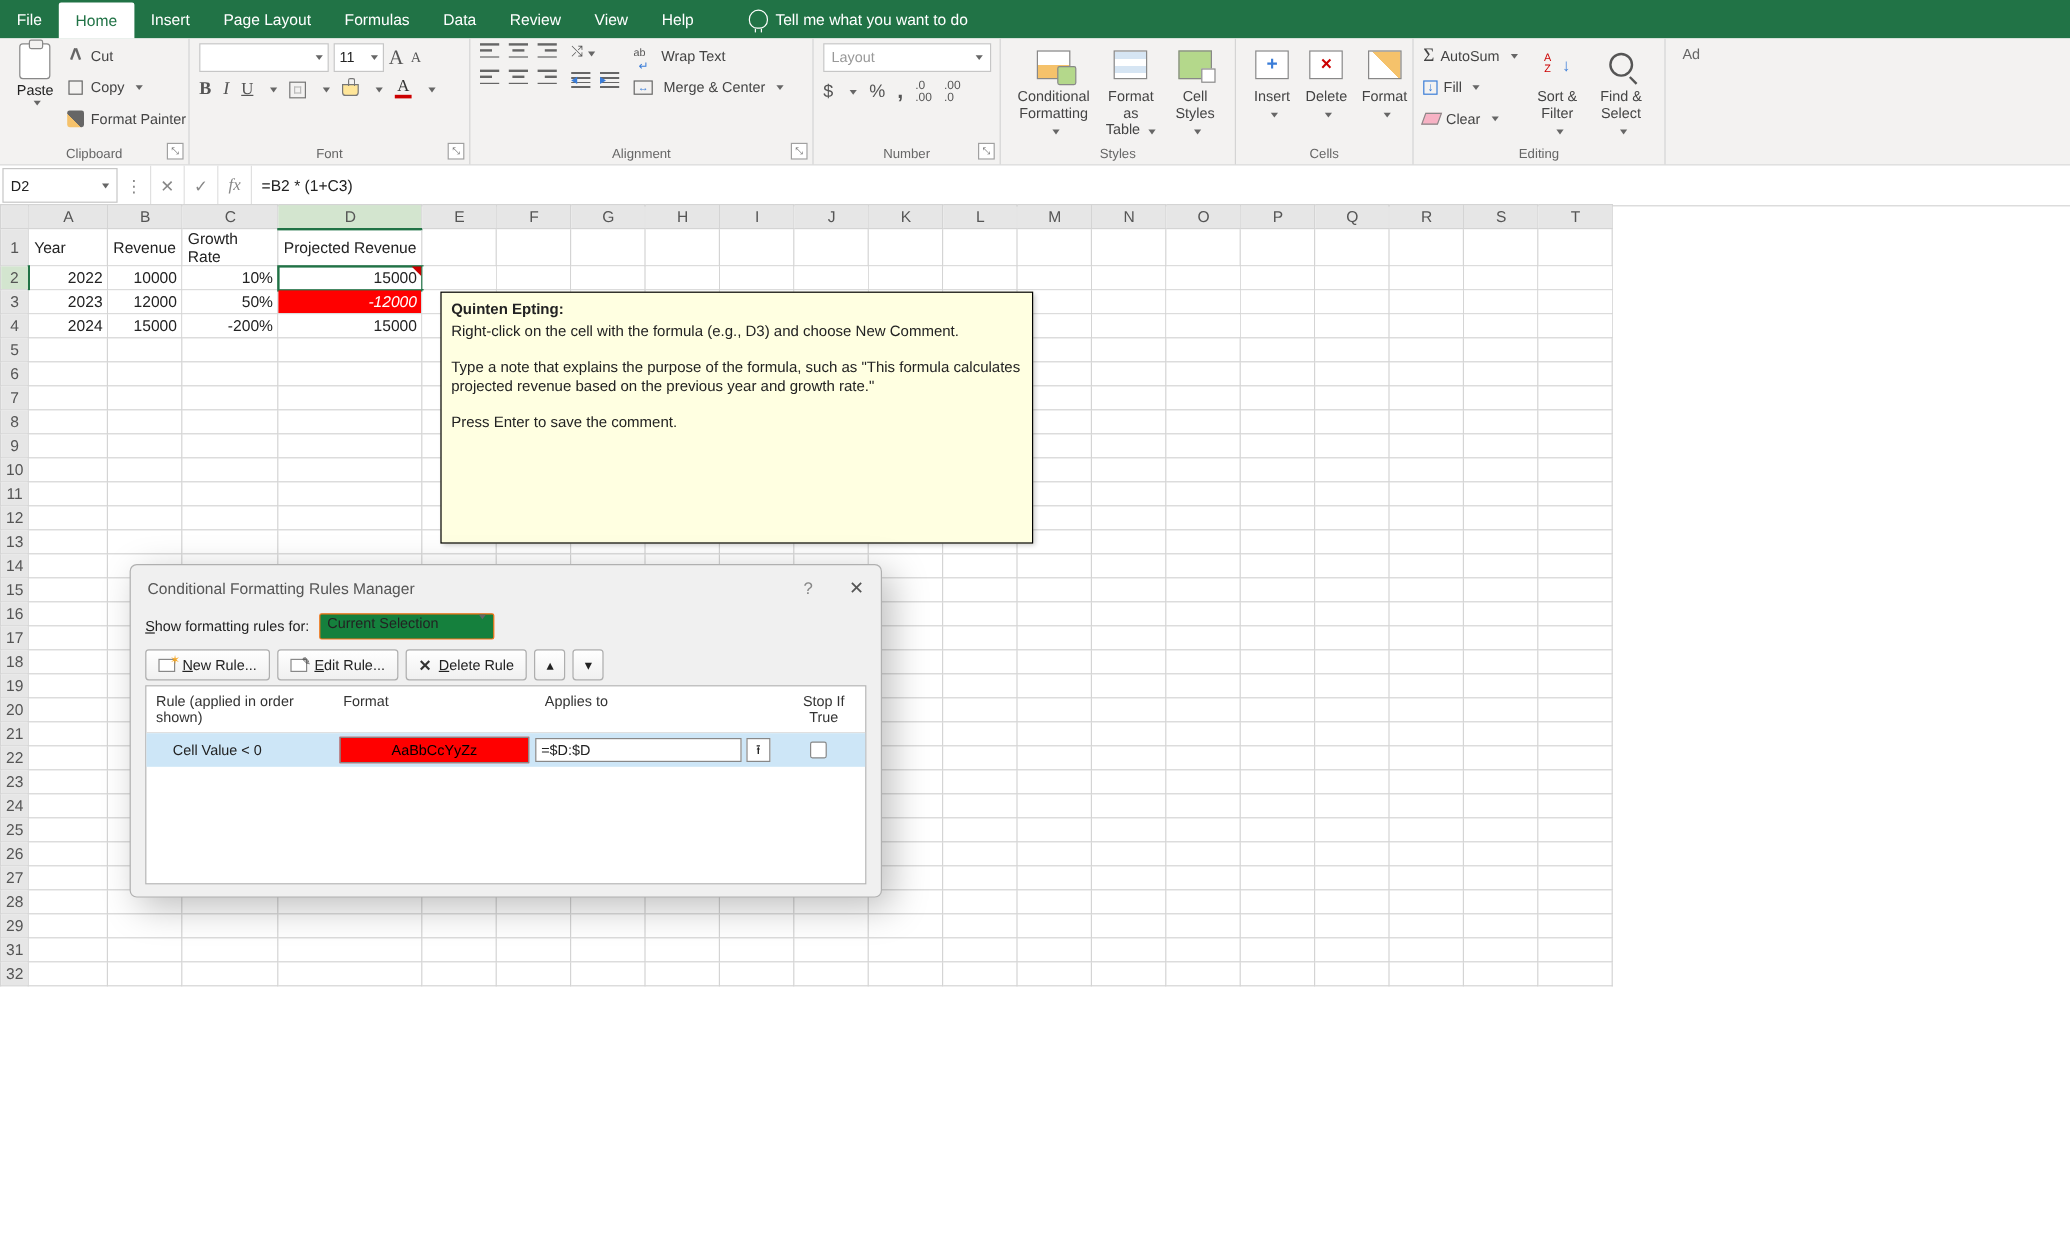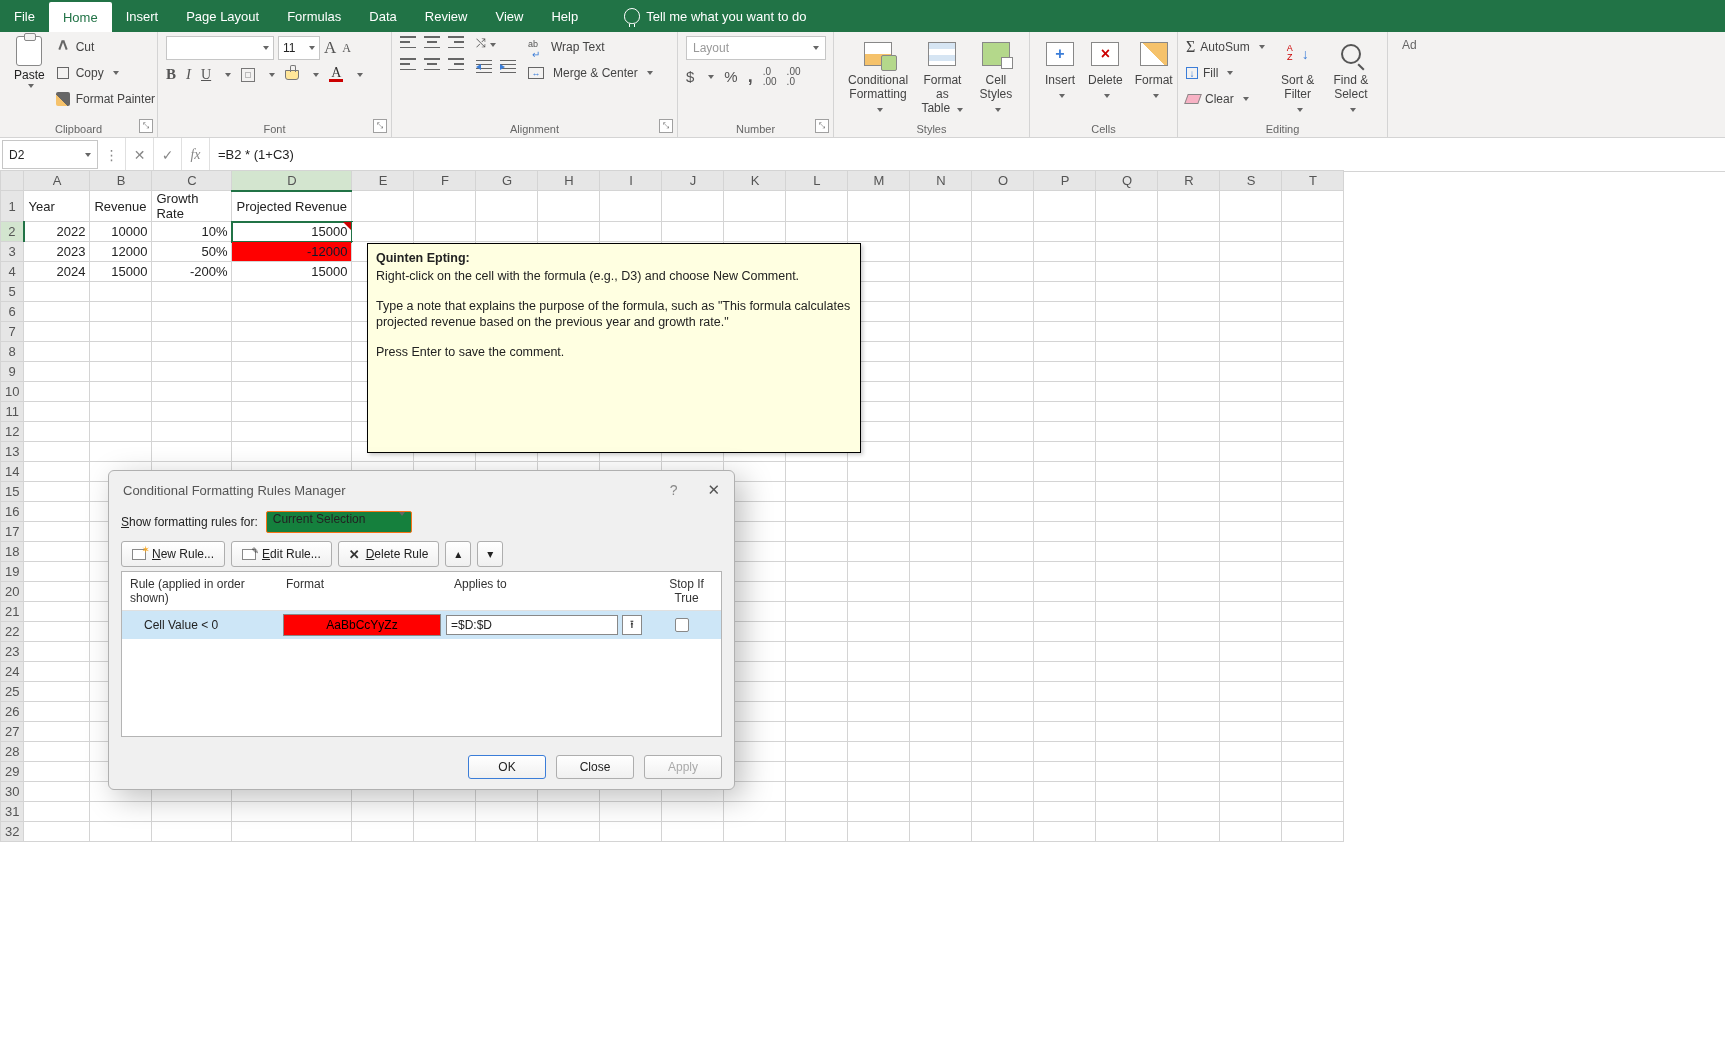--- a/index.html
+++ b/index.html
@@ -108,21 +108,21 @@
   
   .grid-area { position: absolute; top: 170px; left: 0; right: 0; bottom: 0; overflow: hidden; }
   table.grid { border-collapse: collapse; table-layout: fixed; }
   .grid th, .grid td { border: 1px solid #d4d4d4; height: 20px; font-size: 13px; padding: 0 4px; background: #fff; }
   .grid th { background: #e6e6e6; color: #555; font-weight: normal; text-align: center; position: relative; }
   .corner { width: 22px; background: #e6e6e6; }
   .rowh { width: 22px; text-align: center; background: #e6e6e6; color: #555; }
   .col-active { background: #d3e5cf !important; border-bottom: 2px solid #217346 !important; }
   .row-sel { background: #d3e5cf !important; border-right: 2px solid #217346 !important; }
   .cell-sel { outline: 2px solid #217346; outline-offset: -1px; }
-  .red-cell { background: #ff0000 !important; color: #0f172a; text-align: right; }
+  .red-cell { background: #ff0000 !important; color: #ffffff; text-align: right; font-style: italic; }
   .comment-mark:after { content: ''; position: absolute; top: 0; right: 0; width: 0; height: 0; border-top: 8px solid #c00; border-left: 8px solid transparent; }
   td.num { text-align: right; }
 
   
   .comment-box { position: absolute; left: 367px; top: 243px; width: 494px; height: 210px; background: #ffffe1; border: 1px solid #000; padding: 6px 8px; font-size: 12.5px; line-height: 16px; box-shadow: 2px 2px 4px rgba(0,0,0,0.2); }
   .comment-box .author { font-weight: bold; margin-bottom: 2px; }
   .comment-box p { margin-bottom: 14px; }
 
   
   .dialog { position: absolute; left: 108px; top: 470px; width: 627px; background: #f0f0f0; border: 1px solid #b0b0b0; border-radius: 6px; box-shadow: 8px 8px 30px rgba(0,0,0,0.25); }
@@ -1139,43 +1139,20 @@
           <td></td>
           <td></td>
           <td></td>
           <td></td>
           <td></td>
           <td></td>
           <td></td>
           <td></td>
         </tr>
         <tr>
-          <th class="rowh">30</th>
-          <td></td>
-          <td></td>
-          <td></td>
-          <td></td>
-          <td></td>
-          <td></td>
-          <td></td>
-          <td></td>
-          <td></td>
-          <td></td>
-          <td></td>
-          <td></td>
-          <td></td>
-          <td></td>
-          <td></td>
-          <td></td>
-          <td></td>
-          <td></td>
-          <td></td>
-          <td></td>
-        </tr>
-        <tr>
           <th class="rowh">31</th>
           <td></td>
           <td></td>
           <td></td>
           <td></td>
           <td></td>
           <td></td>
           <td></td>
           <td></td>
           <td></td>
@@ -1269,18 +1246,13 @@
         <div class="rr-app">
           <div class="range-input">=$D:$D</div>
           <div class="range-btn">⭱</div>
         </div>
         <div class="rr-stop">
             <div class="chk"></div>
           </div>
       </div>
     </div>
   </div>
-  <div class="dialog-foot">
-    <div class="dlg-btn def">OK</div>
-    <div class="dlg-btn">Close</div>
-    <div class="dlg-btn dis">Apply</div>
-  </div>
 </div>
 
 </body></html>

